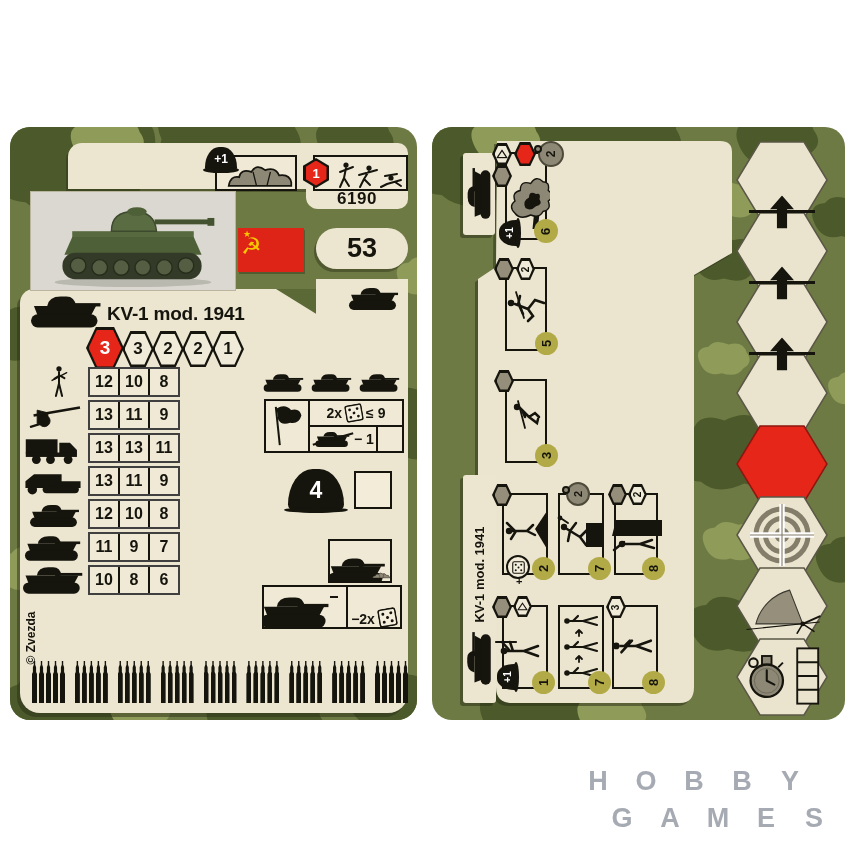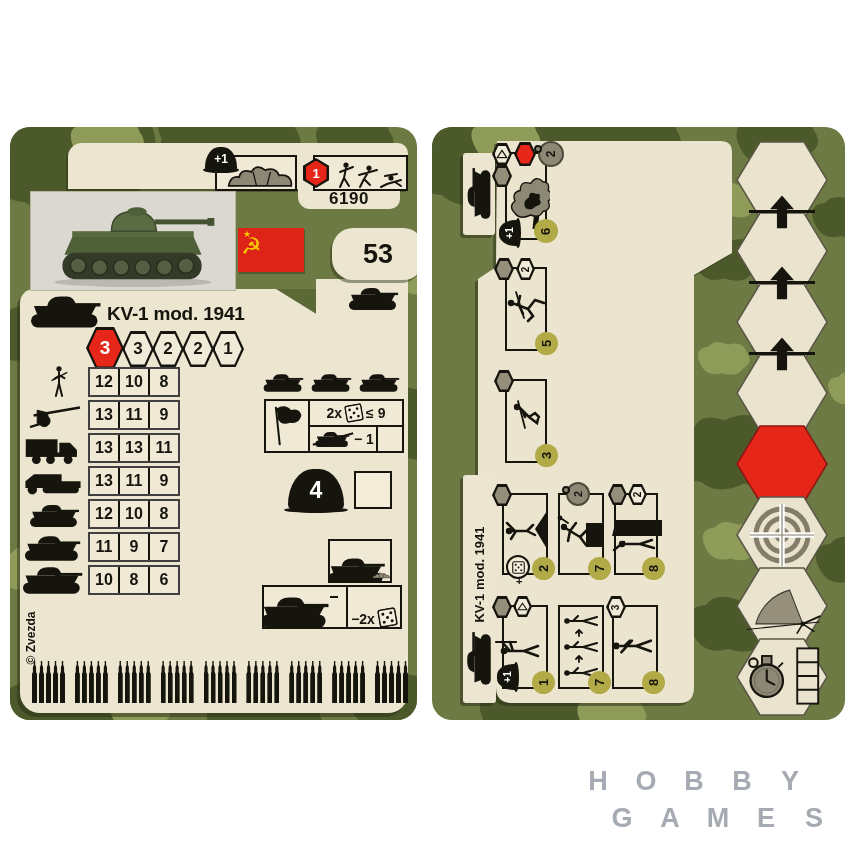--- a/index.html
+++ b/index.html
@@ -262,21 +262,21 @@
       <g fill="#8e9b59">
         <use href="#blob2" transform="translate(55,-10) scale(0.85)"></use>
         <use href="#blob2" transform="translate(255,28) scale(0.6)"></use>
         <use href="#blob2" transform="translate(-18,420) scale(0.8)"></use>
         <use href="#blob2" transform="translate(382,130) scale(0.7)"></use>
         <use href="#blob2" transform="translate(95,565) scale(0.7)"></use>
       </g>
     </svg>
 
     <div class="abs cream shad" style="left:58px;top:16px;width:340px;height:46px;border-radius:14px 10px 0 0"></div>
-    <div class="abs cream ctr" style="left:288px;top:62px;width:102px;height:20px;border-radius:0 0 10px 12px">
+    <div class="abs cream ctr" style="left:296px;top:62px;width:102px;height:20px;border-radius:0 0 10px 12px">
       <span class="b" style="font-size:17px;letter-spacing:.5px">6190</span>
     </div>
 
     <div class="abs cream" style="left:10px;top:162px;width:388px;height:424px;border-radius:14px 0 20px 20px;box-shadow:-3px 4px 0 rgba(42,46,22,.5)"></div>
     <div class="abs" style="left:266px;top:162px;width:42px;height:26px;background:#5a6935;clip-path:polygon(0 0,100% 0,100% 100%)"></div>
     <div class="abs cream" style="left:306px;top:152px;width:92px;height:36px">
       <svg class="abs" style="right:6px;top:8px" width="58" height="24" viewBox="0 0 100 46">
           <use href="#sy-tank" fill="#15140d" color="#15140d"></use>
         </svg>
     </div>
@@ -285,21 +285,21 @@
       <svg width="204" height="98" viewBox="0 0 200 100">
           <use href="#sy-phototank"></use>
         </svg>
     </div>
 
     <div class="abs" style="left:228px;top:101px;width:66px;height:44px;background:#dd2417;box-shadow:1px 2px 0 rgba(42,46,22,.4)">
       <span class="abs" style="left:5px;top:1px;color:#f7c800;font-size:9px">★</span>
       <span class="abs" style="left:3px;top:5px;color:#f7c800;font-size:23px">☭</span>
     </div>
 
-    <div class="abs cream ctr shad" style="left:322px;top:101px;width:92px;height:52px;border-radius:21px">
+    <div class="abs cream ctr shad" style="left:306px;top:101px;width:92px;height:41px;border-radius:21px">
       <span class="b" style="font-size:27px">53</span>
     </div>
 
     <div class="bx" style="left:205px;top:28px;width:82px;height:36px;background:#efe9d5">
       <svg class="abs" style="right:2px;top:4px" width="66" height="27" viewBox="0 0 76 30">
           <use href="#sy-rocks"></use>
         </svg>
       <div class="helmet" style="left:-12px;top:-10px;width:32px;height:24px;font-size:12px">
         <span>+1</span>
       </div>

